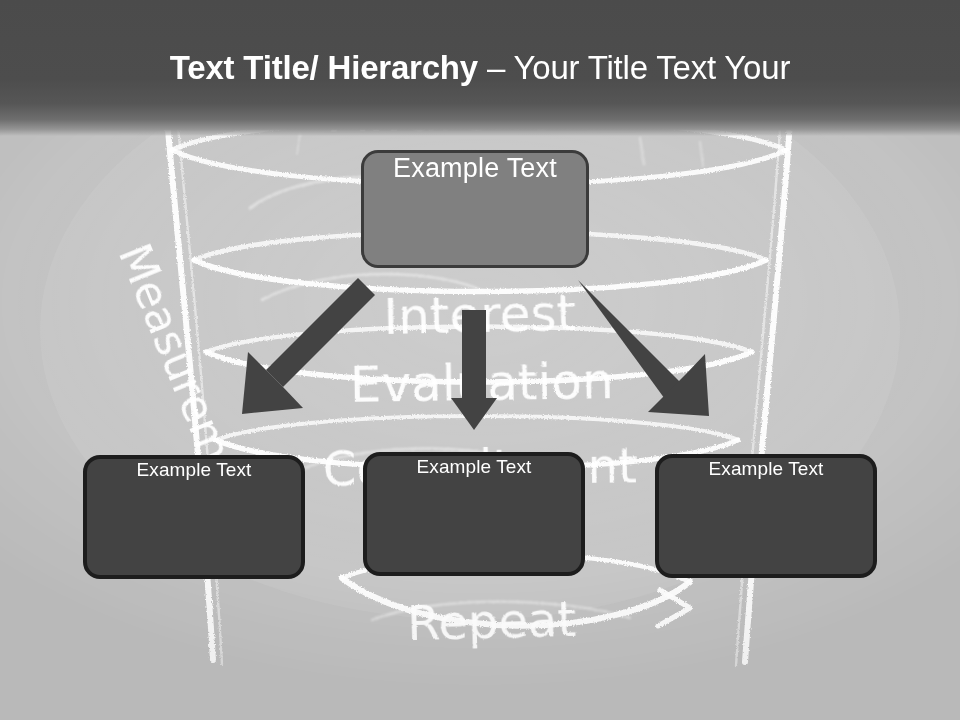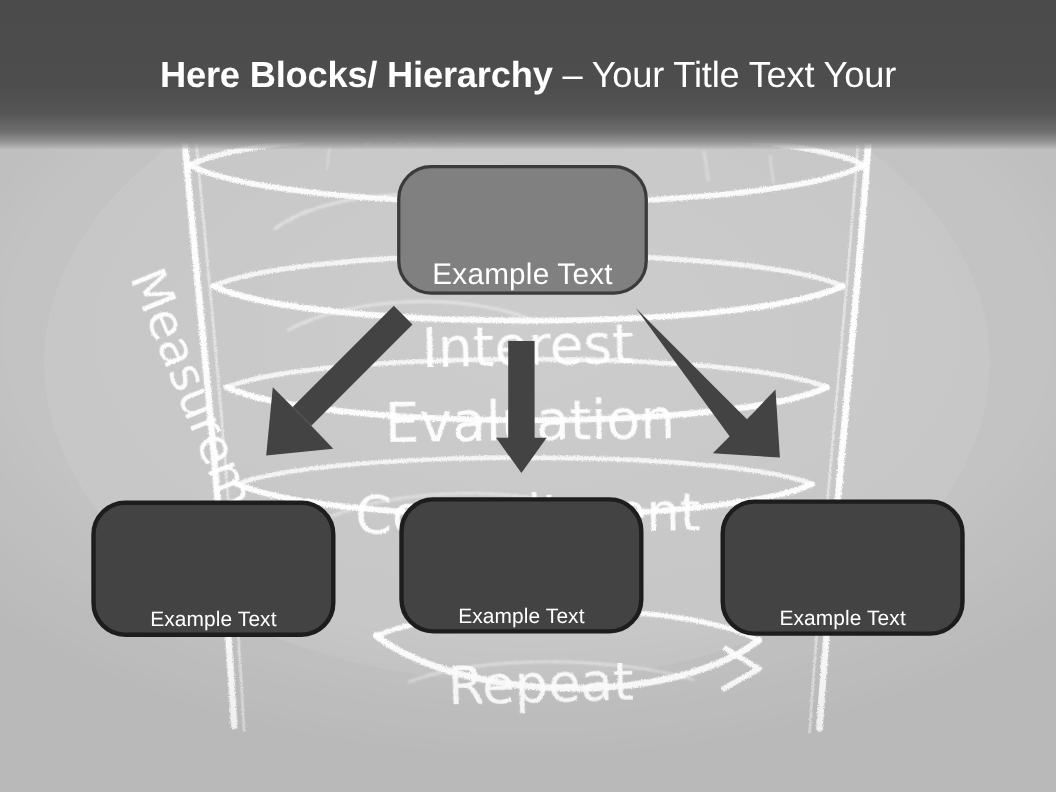--- a/index.html
+++ b/index.html
@@ -86,25 +86,25 @@
     width: 960px; height: 720px;
     z-index: 5;
   }
 
   
   .node-box {
     position: absolute;
     z-index: 6;
     box-sizing: border-box;
     display: flex;
-    align-items: flex-end;
+    align-items: flex-start;
     justify-content: center;
     text-align: center;
     color: #ffffff;
-    border-radius: 31px;
+    border-radius: 17px;
   }
 
   #box-top {
     left: 361px;
     top: 150px;
     width: 228px;
     height: 118px;
     background: #808080;
     border: 3px solid #3b3b3b;
     font-size: 27px;
@@ -207,21 +207,21 @@
       <path d="M640 138 l 4 26" stroke-width="3"></path>
       <path d="M700 142 l 3 24" stroke-width="2.4"></path>
       <path d="M300 134 l -3 20" stroke-width="2"></path>
     </g>
   </svg>
 
   <div id="bg-vignette"></div>
 
   <div id="title-bar"></div>
   <div id="title-text">
-    <span class="t-bold">Here Blocks/ Hierarchy</span><span class="t-norm"> – </span><span class="t-norm">Your Title Text Your</span>
+    <span class="t-bold">Text Title/ Hierarchy</span><span class="t-norm"> – </span><span class="t-norm">Your Title Text Your</span>
   </div>
 
   <svg id="arrows" viewBox="0 0 960 720" aria-hidden="true">
 
     <g>
       <polygon points="358,278 375,295 283,387 266,370" fill="#434343"></polygon>
       <polygon points="303,408 242,414 248,352 268,372 283,387" fill="#434343"></polygon>
     </g>
 
     <g>

